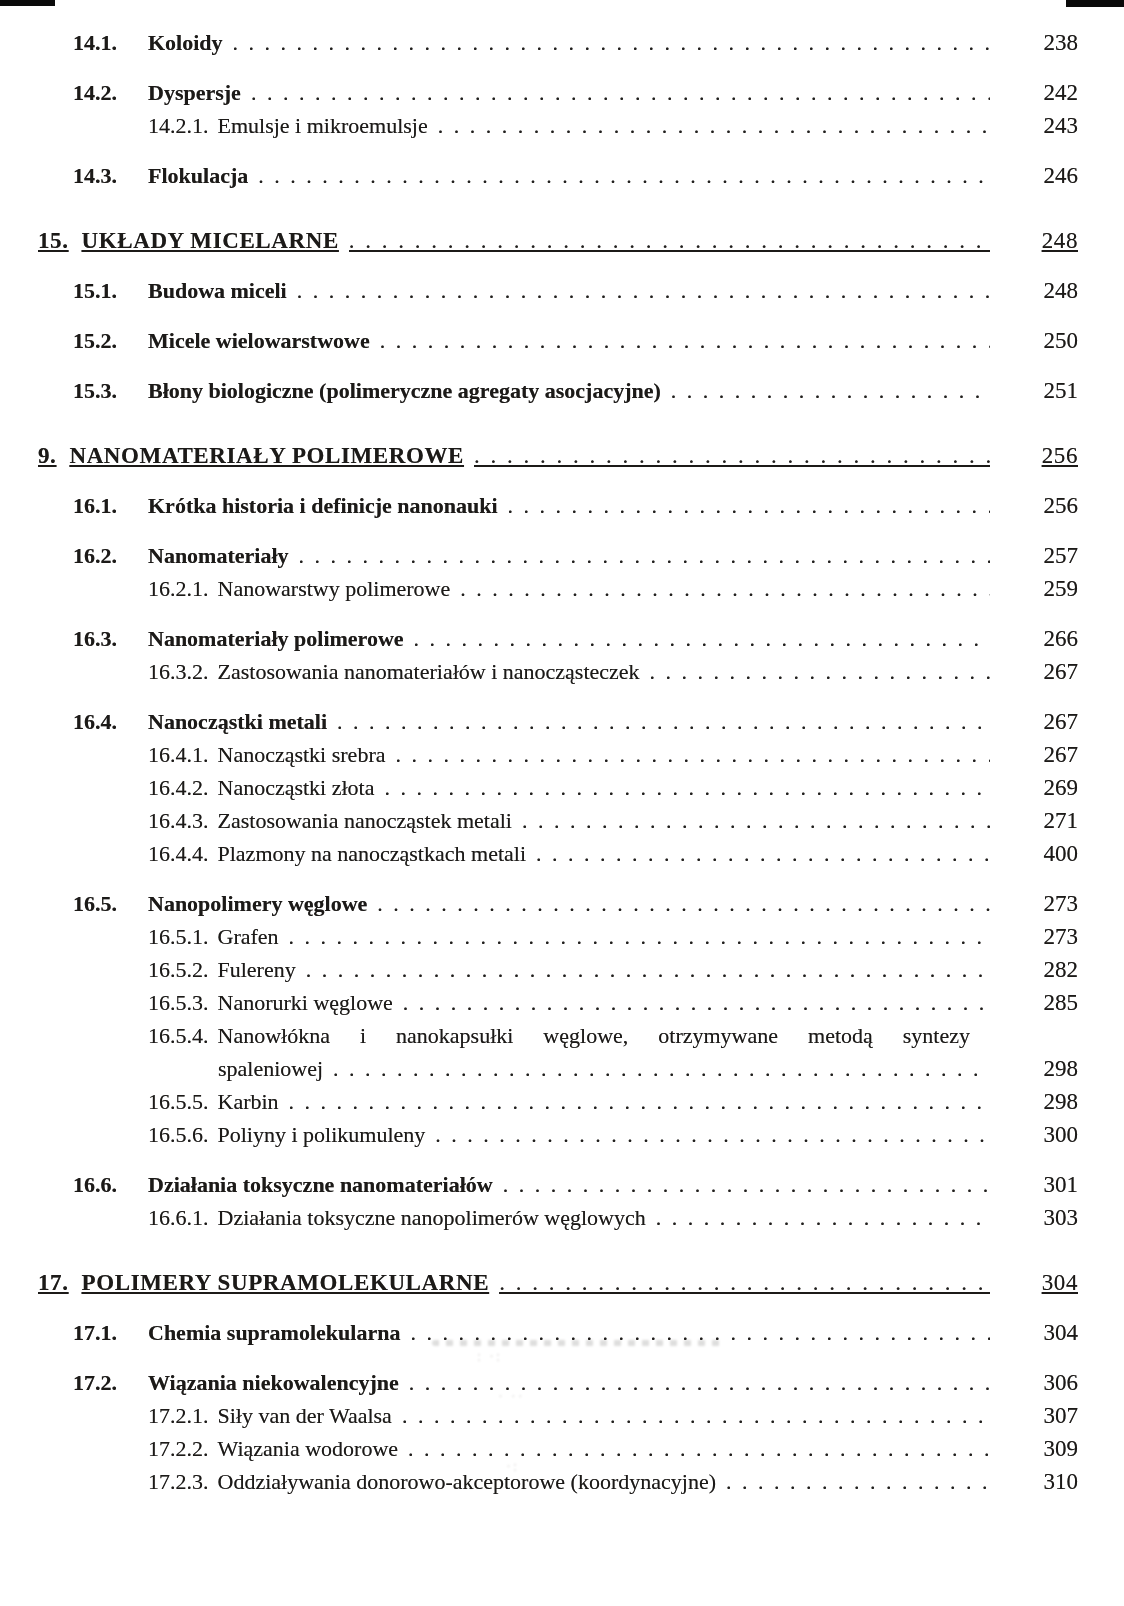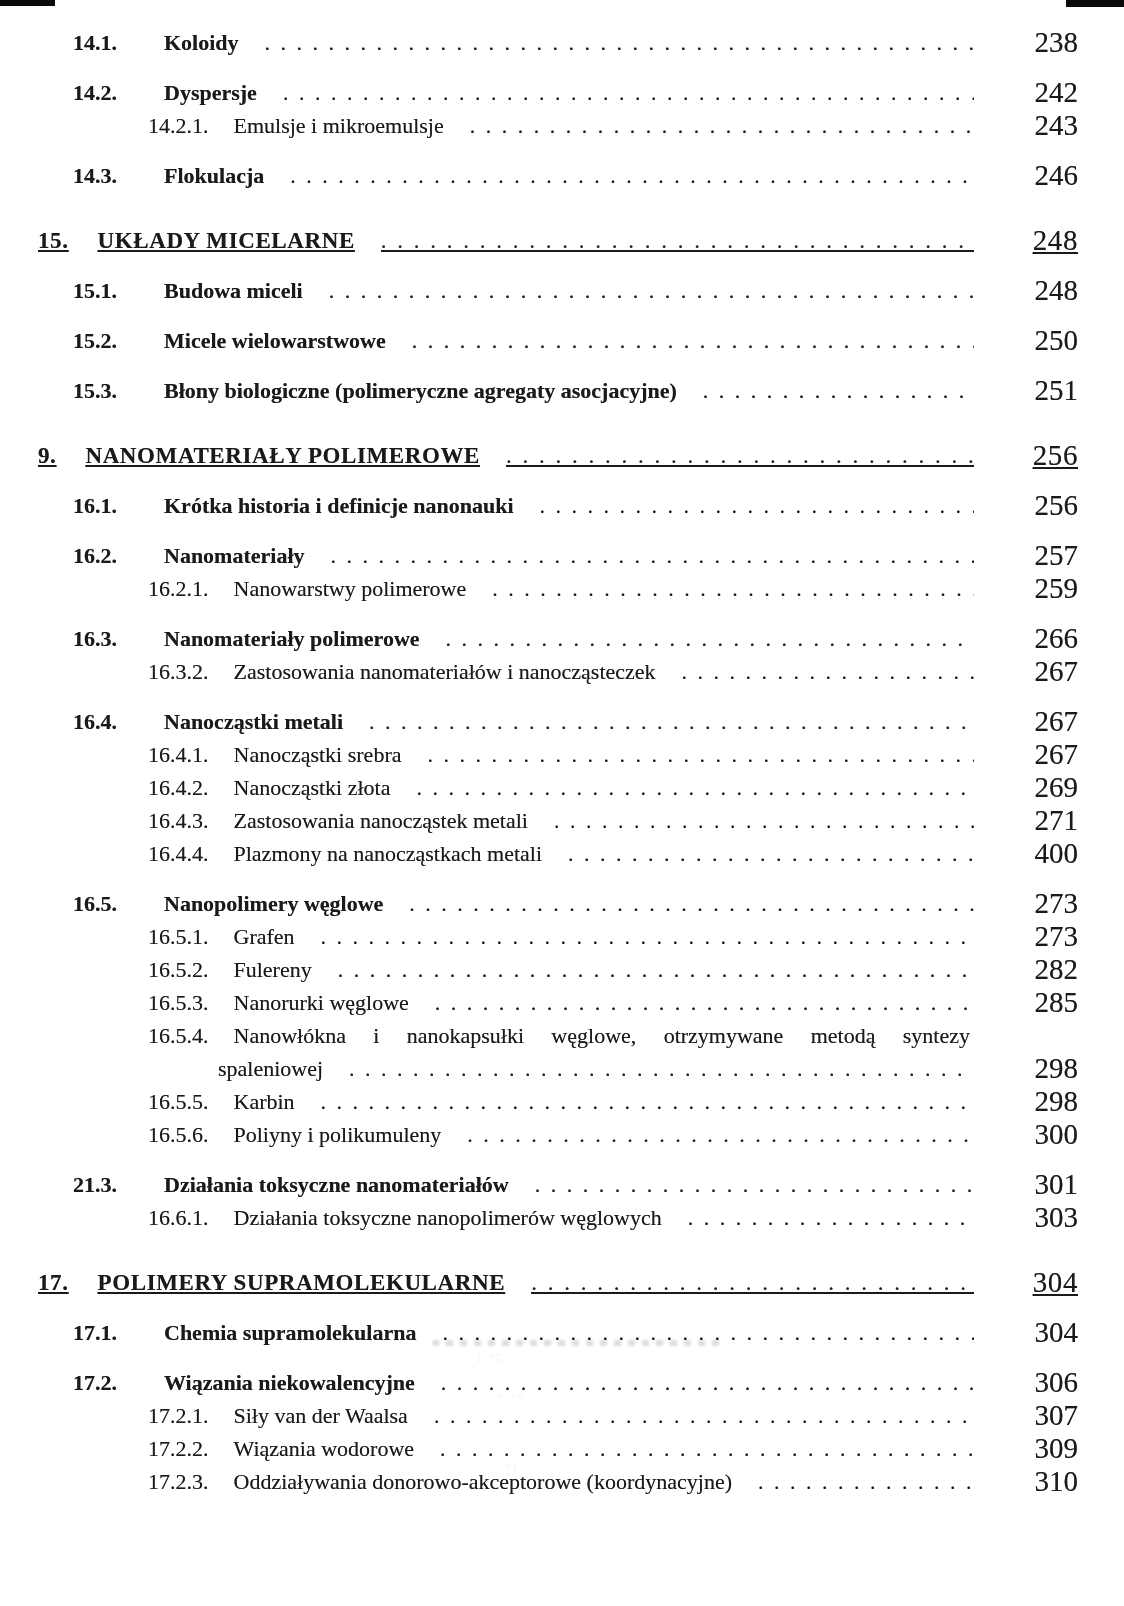--- a/index.html
+++ b/index.html
@@ -22,21 +22,20 @@
     box-sizing: border-box;
     padding: 26px 46px 0 0;
   }
   
   .toc-row {
     display: flex;
     align-items: flex-start;
     line-height: 33px;
     font-size: 22px;
     text-shadow: 0 0 0.6px rgba(20,18,16,0.55);
-    gap: 16px;
   }
   .toc-row:first-child { margin-top: 0; }
 
   .lvl1 {
     padding-left: 38px;
     font-weight: 700;
     font-size: 23px;
     letter-spacing: 0.6px;
     margin-top: 32px;
     text-decoration: underline;
@@ -71,21 +70,21 @@
   .leader::after {
     content: ". . . . . . . . . . . . . . . . . . . . . . . . . . . . . . . . . . . . . . . . . . . . . . . . . . . . . . . . . . . . . . . . . . . . . . . . . . . . . . . . . . . . . . . . . . . .";
     letter-spacing: 2.5px;
   }
 
   .pagenum {
     flex: none;
     width: 46px;
     text-align: right;
     font-weight: 400;
-    font-size: 29px;
+    font-size: 23px;
   }
 
   
   .cont-first .jtitle {
     flex: 1 1 auto;
     text-align: justify;
     text-align-last: justify;
     padding-right: 108px;
   }
   .cont-line {
@@ -286,21 +285,21 @@
         <span class="leader"></span>
         <span class="pagenum">298</span>
       </div>
       <div class="toc-row lvl3">
         <span class="num">16.5.6.</span>
         <span class="title">Poliyny i polikumuleny</span>
         <span class="leader"></span>
         <span class="pagenum">300</span>
       </div>
       <div class="toc-row lvl2">
-        <span class="num">21.3.</span>
+        <span class="num">16.6.</span>
         <span class="title">Działania toksyczne nanomateriałów</span>
         <span class="leader"></span>
         <span class="pagenum">301</span>
       </div>
       <div class="toc-row lvl3">
         <span class="num">16.6.1.</span>
         <span class="title">Działania toksyczne nanopolimerów węglowych</span>
         <span class="leader"></span>
         <span class="pagenum">303</span>
       </div>

